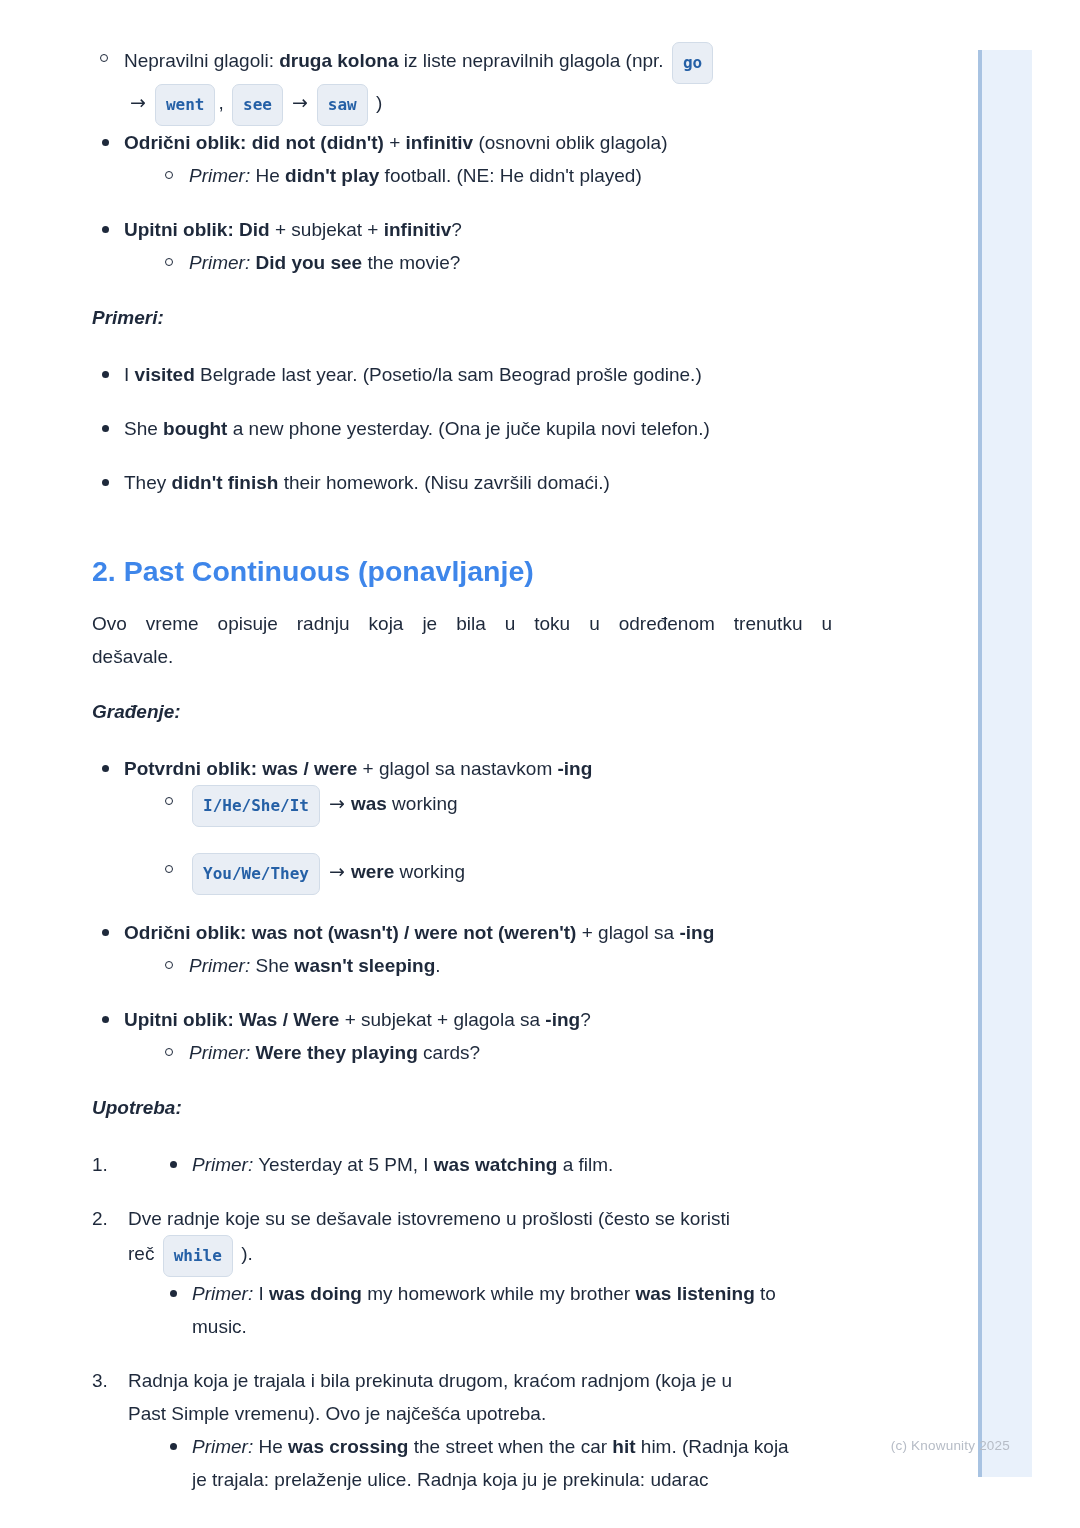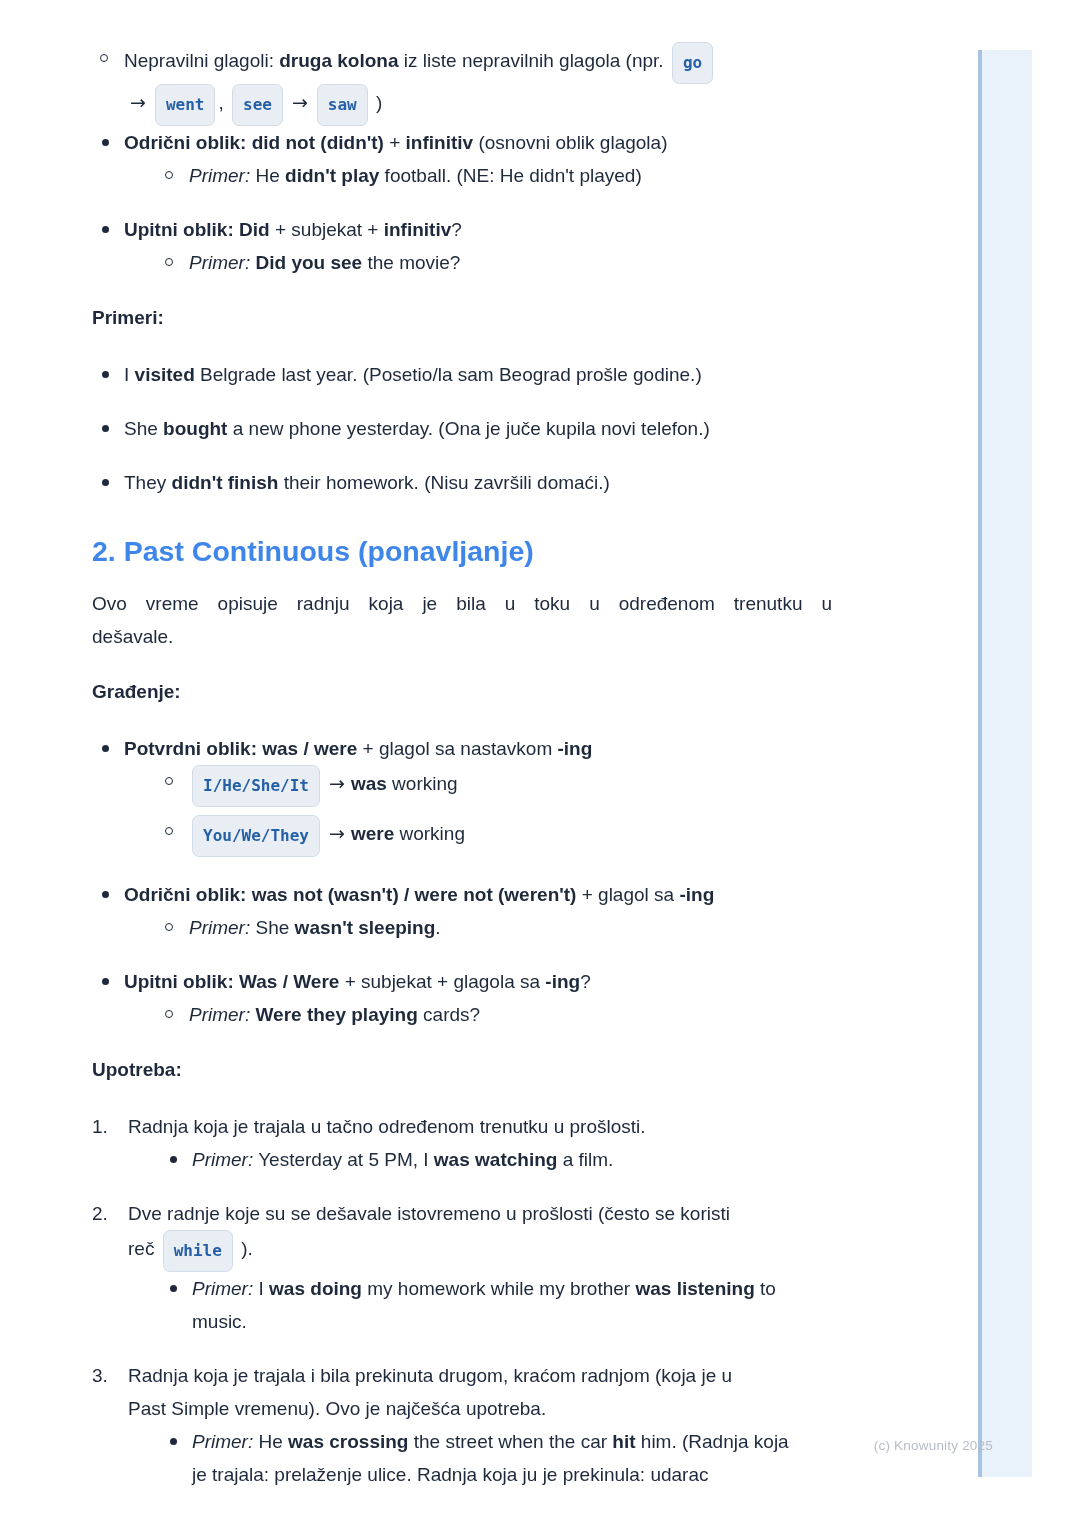--- a/index.html
+++ b/index.html
@@ -11,43 +11,43 @@
   .page { position:relative; width:1080px; height:1528px; background:#ffffff; }
 
   
   .side-strip {
     position:absolute; left:978px; top:50px; width:50px; height:1427px;
     background:#e9f1fb; border-left:4px solid #a8c3e2; z-index:1;
   }
 
   
   .watermark {
-    position:absolute; right:87px; top:1438px; z-index:5;
+    position:absolute; right:70px; top:1438px; z-index:5;
     font-size:13.5px; color:#b6bcc6; letter-spacing:0.2px;
   }
 
   .content {
     position:absolute; left:92px; top:42px; width:740px;
     font-size:19px; line-height:33px; z-index:2;
   }
 
   .blk { margin:0 0 21px 0; }
-  .label { font-weight:bold; margin:22px 0 24px 0; }
+  .label { font-weight:bold; margin:22px 0 24px 0;font-style:italic; }
   h2.heading {
     font-size:28.5px; line-height:40px; font-weight:bold;
-    color:#3e86ea; margin:32px 0 16px 0;
+    color:#3e86ea; margin:52px 0 16px 0;
   }
   .para { margin:0 0 21px 0; }
   .para .jline { text-align:justify; text-align-last:justify; }
 
   ul.lst, ul.subs, ol.lst { list-style:none; margin:0; padding:0; }
   li { position:relative; }
   li + li { margin-top:21px; }
   ul.subs > li + li { margin-top:2px; }
-  ul.subs > li.has-code + li.has-code { margin-top:8px; }
+  ul.subs > li.has-code + li.has-code { margin-top:26px; }
   ul.subs { margin-top:0; }
 
   .li1 { padding-left:32px; }
   .li2 { padding-left:32px; }
   .oli { padding-left:36px; }
   ul.subs { padding-left:33px; }
   ol .subs { padding-left:32px; }
   .top2 { padding-left:33px; }
 
   .dot {
@@ -141,21 +141,20 @@
           <div><strong>Upitni oblik: Was / Were</strong><span> + subjekat + glagola sa </span><strong>-ing</strong><span>?</span></div>
           <ul class="subs">
             <li class="li2"><span class="ring"></span><em class="primer">Primer:</em><span> </span><strong>Were they playing</strong><span> cards?</span></li>
           </ul>
         </li>
       </ul>
       <div class="label blk">Upotreba:</div>
       <ol class="lst blk">
         <li class="oli">
           <span class="num">1.</span>
-          <div><span>Radnja koja je trajala u tačno određenom trenutku u prošlosti.</span></div>
           <ul class="subs">
             <li class="li2"><span class="dot"></span><em class="primer">Primer:</em><span> Yesterday at 5 PM, I </span><strong>was watching</strong><span> a film.</span></li>
           </ul>
         </li>
         <li class="oli">
           <span class="num">2.</span>
           <div class="has-code"><span>Dve radnje koje su se dešavale istovremeno u prošlosti (često se koristi</span><br><span>reč </span><span class="code">while</span><span> ).</span></div>
           <ul class="subs">
             <li class="li2"><span class="dot"></span><em class="primer">Primer:</em><span> I </span><strong>was doing</strong><span> my homework while my brother </span><strong>was listening</strong><span> to</span><br><span>music.</span></li>
           </ul>

